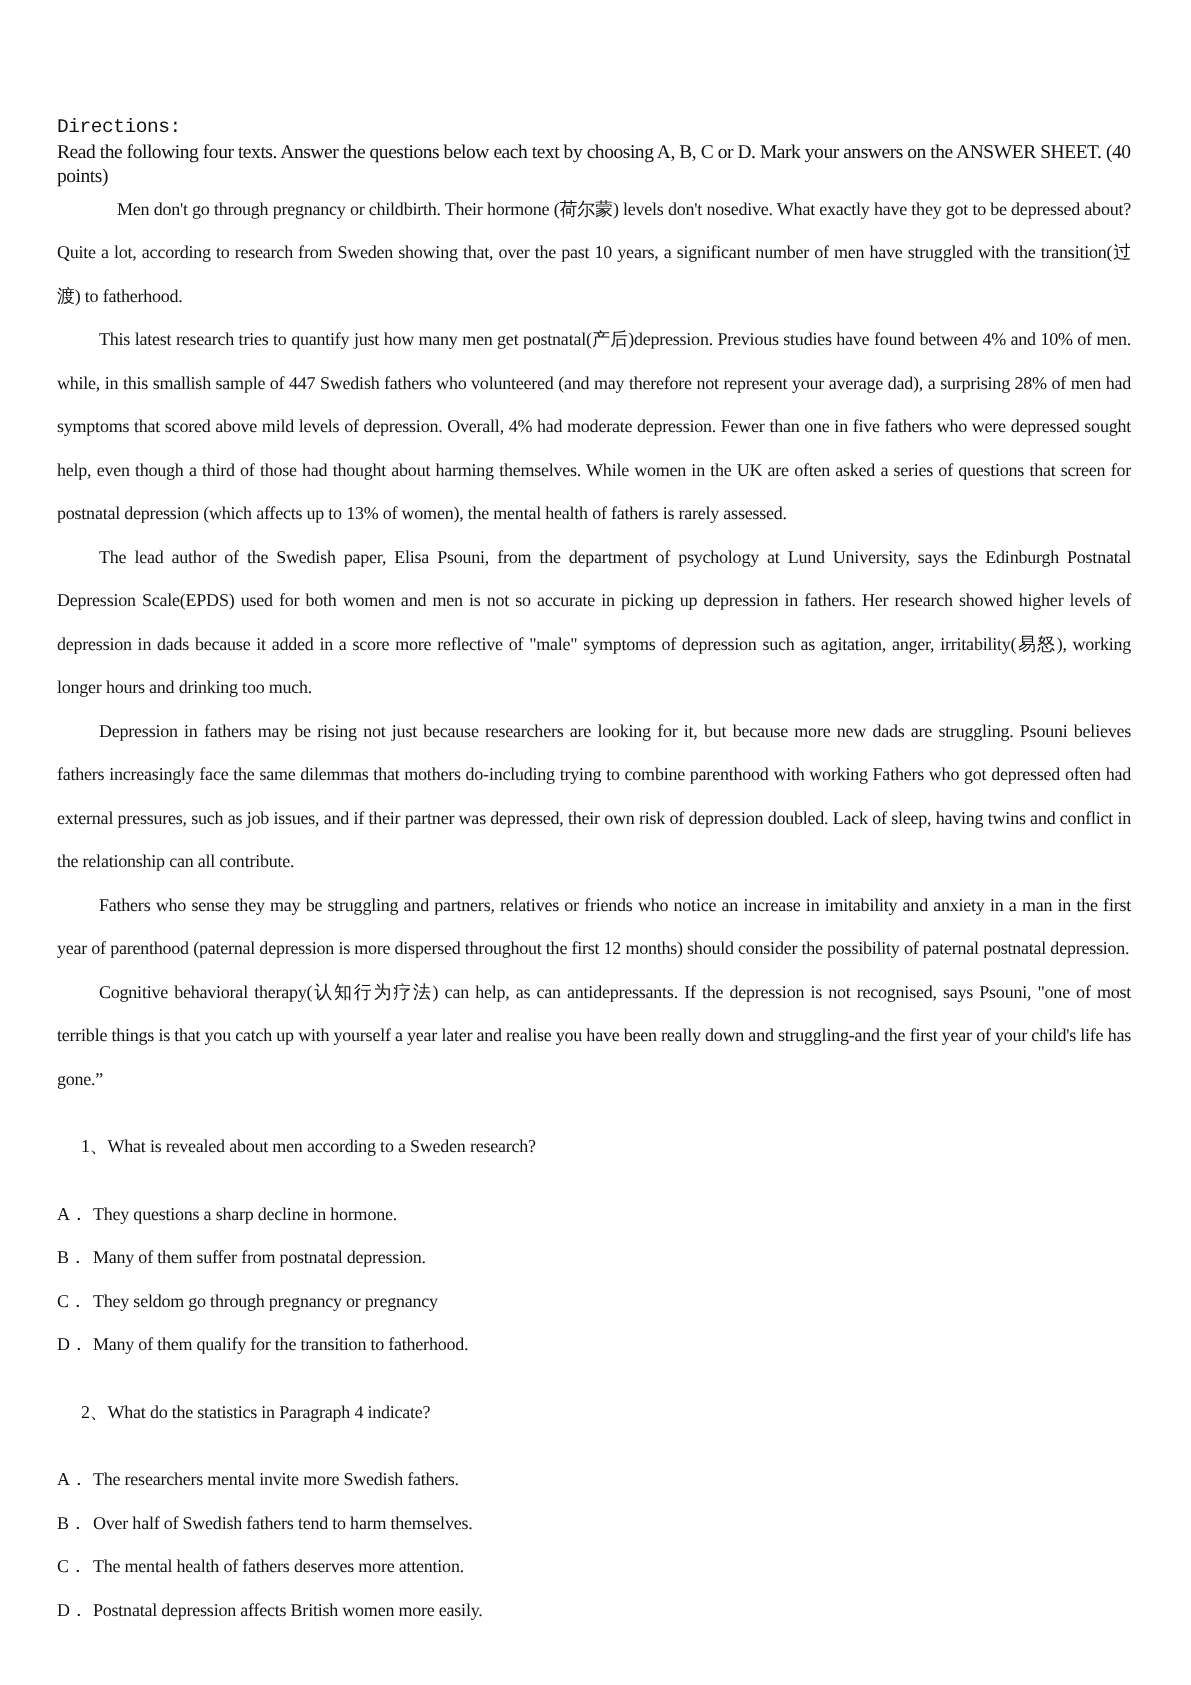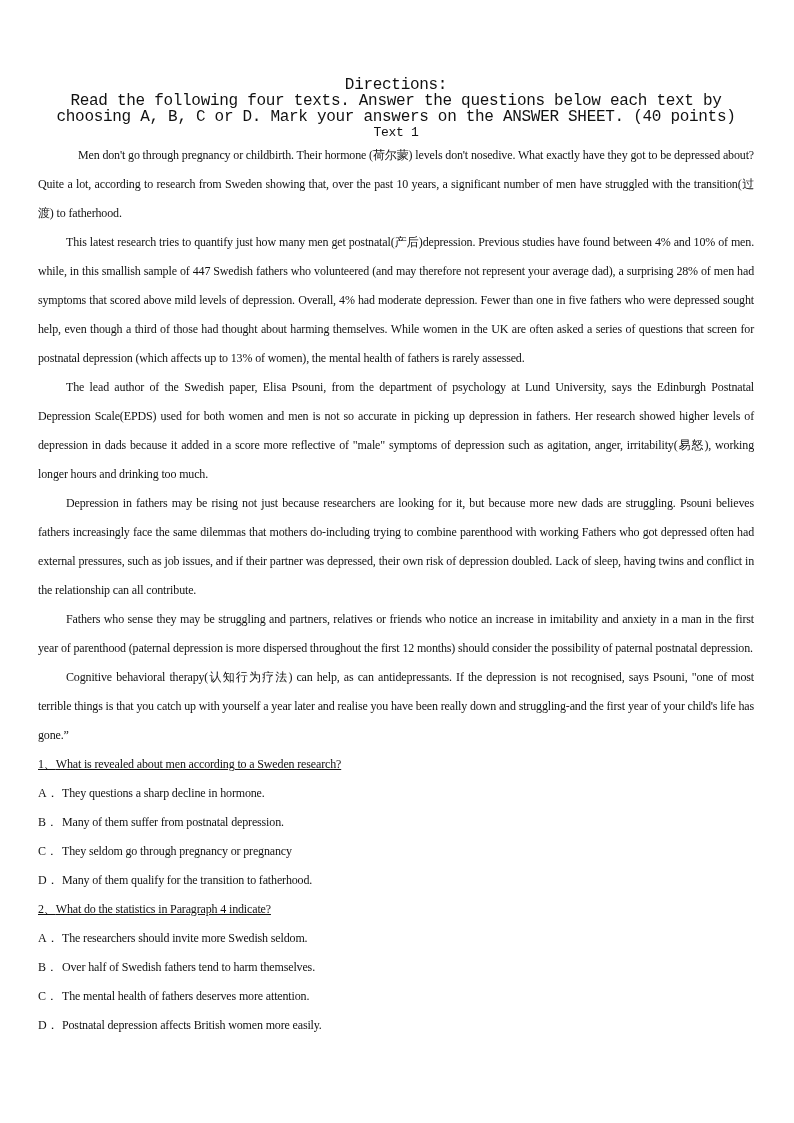--- a/index.html
+++ b/index.html
@@ -1,56 +1,55 @@
 <!DOCTYPE html>
 <html><head>
 <meta charset="utf-8">
 <style>
   html, body { margin: 0; padding: 0; background: #ffffff; }
   body { width: 794px; height: 1123px; position: relative; overflow: hidden; color: #111; }
   .page { position: absolute; left: 38px; top: 77px; width: 716px; }
-  .mono { font-family: "Liberation Mono", "DejaVu Sans Mono", monospace; font-size: 16px; line-height: 16px; letter-spacing: -0.3px; text-align: center; }
+  .mono { font-family: "Liberation Mono", "DejaVu Sans Mono", monospace; font-size: 13px; line-height: 16px; letter-spacing: -0.3px; }
   .directions-head { font-weight: normal; }
-  .directions-body { margin: 0; }
+  .directions-body { margin: 0; font-family: Liberation Serif, serif; }
   .text-title { text-align: center; margin-top: 0; line-height: 16px; font-size: 13px; }
   .serif { font-family: "Liberation Serif", "DejaVu Serif", serif; font-size: 12px; line-height: 29px; letter-spacing: -0.15px; }
   .para { text-indent: 28px; margin: 0; text-align: justify; }
   .para.first { text-indent: 40px; }
-  .q { margin: 0; text-decoration: underline; }
+  .q { margin: 16px; }
   .opt { margin: 0; padding-left: 0; }
   .opt .letter { display: inline-block; width: 24px; }
 </style>
 </head>
 <body>
 
 <div class="page">
 
   <div class="mono directions-head">Directions:</div>
   <p class="mono directions-body">Read the following four texts. Answer the questions below each text by choosing A, B, C or D. Mark your answers on the ANSWER SHEET. (40 points)</p>
-  <div class="mono text-title">Text 1</div>
 
   <div class="serif">
     <p class="para first">Men don't go through pregnancy or childbirth. Their hormone (荷尔蒙) levels don't nosedive. What exactly have they got to be depressed about? Quite a lot, according to research from Sweden showing that, over the past 10 years, a significant number of men have struggled with the transition(过渡) to fatherhood.</p>
     <p class="para">This latest research tries to quantify just how many men get postnatal(产后)depression. Previous studies have found between 4% and 10% of men. while, in this smallish sample of 447 Swedish fathers who volunteered (and may therefore not represent your average dad), a surprising 28% of men had symptoms that scored above mild levels of depression. Overall, 4% had moderate depression. Fewer than one in five fathers who were depressed sought help, even though a third of those had thought about harming themselves. While women in the UK are often asked a series of questions that screen for postnatal depression (which affects up to 13% of women), the mental health of fathers is rarely assessed.</p>
     <p class="para">The lead author of the Swedish paper, Elisa Psouni, from the department of psychology at Lund University, says the Edinburgh Postnatal Depression Scale(EPDS) used for both women and men is not so accurate in picking up depression in fathers. Her research showed higher levels of depression in dads because it added in a score more reflective of "male" symptoms of depression such as agitation, anger, irritability(易怒), working longer hours and drinking too much.</p>
     <p class="para">Depression in fathers may be rising not just because researchers are looking for it, but because more new dads are struggling. Psouni believes fathers increasingly face the same dilemmas that mothers do-including trying to combine parenthood with working Fathers who got depressed often had external pressures, such as job issues, and if their partner was depressed, their own risk of depression doubled. Lack of sleep, having twins and conflict in the relationship can all contribute.</p>
     <p class="para">Fathers who sense they may be struggling and partners, relatives or friends who notice an increase in imitability and anxiety in a man in the first year of parenthood (paternal depression is more dispersed throughout the first 12 months) should consider the possibility of paternal postnatal depression.</p>
     <p class="para">Cognitive behavioral therapy(认知行为疗法) can help, as can antidepressants. If the depression is not recognised, says Psouni, "one of most terrible things is that you catch up with yourself a year later and realise you have been really down and struggling-and the first year of your child's life has gone.”</p>
   </div>
 
   <div class="serif">
     <div>
       <p class="q"><span>1、</span><span>What is revealed about men according to a Sweden research?</span></p>
       <p class="opt"><span class="letter">A．</span><span>They questions a sharp decline in hormone.</span></p>
       <p class="opt"><span class="letter">B．</span><span>Many of them suffer from postnatal depression.</span></p>
       <p class="opt"><span class="letter">C．</span><span>They seldom go through pregnancy or pregnancy</span></p>
       <p class="opt"><span class="letter">D．</span><span>Many of them qualify for the transition to fatherhood.</span></p>
     </div>
     <div>
       <p class="q"><span>2、</span><span>What do the statistics in Paragraph 4 indicate?</span></p>
-      <p class="opt"><span class="letter">A．</span><span>The researchers should invite more Swedish seldom.</span></p>
+      <p class="opt"><span class="letter">A．</span><span>The researchers mental invite more Swedish fathers.</span></p>
       <p class="opt"><span class="letter">B．</span><span>Over half of Swedish fathers tend to harm themselves.</span></p>
       <p class="opt"><span class="letter">C．</span><span>The mental health of fathers deserves more attention.</span></p>
       <p class="opt"><span class="letter">D．</span><span>Postnatal depression affects British women more easily.</span></p>
     </div>
   </div>
 
 </div>
 
 </body></html>

